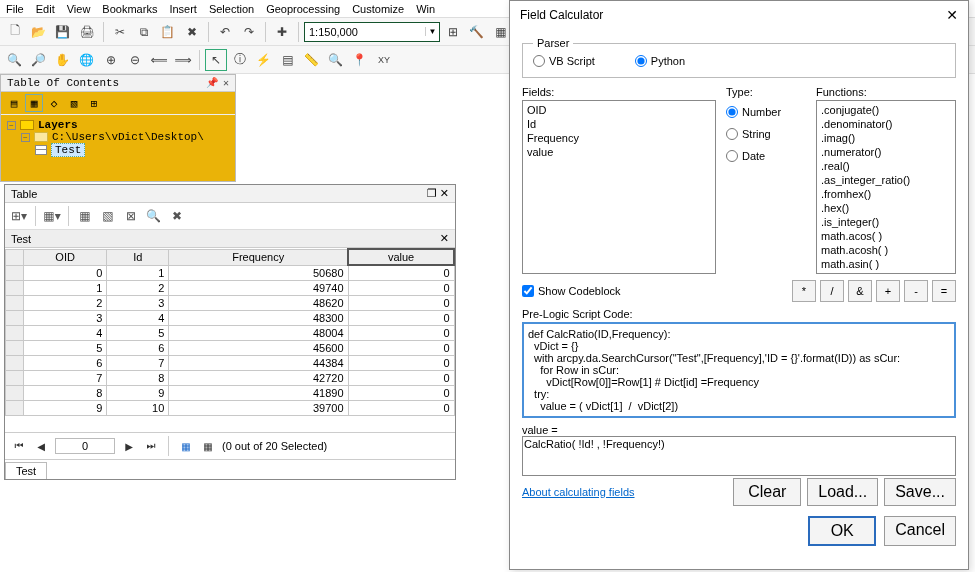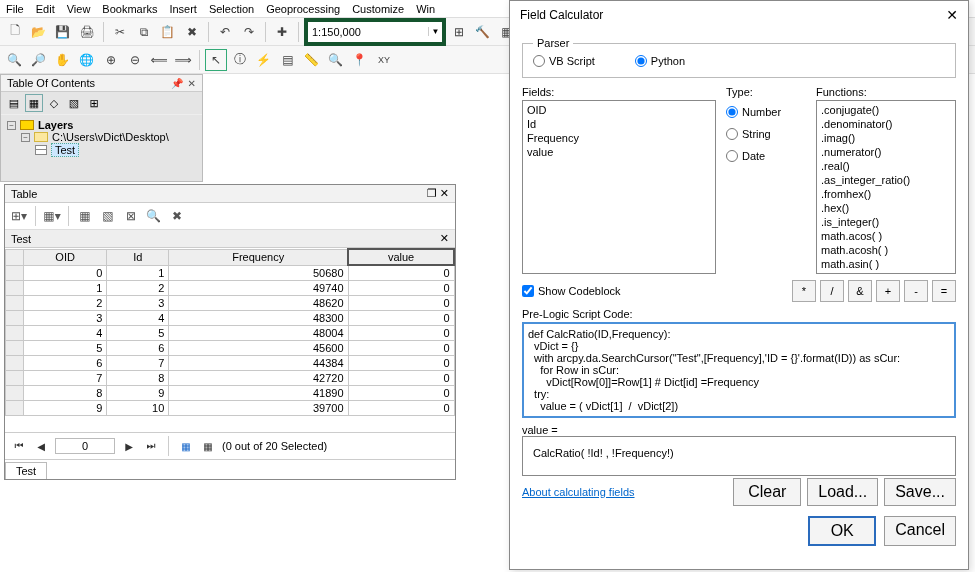--- a/index.html
+++ b/index.html
@@ -38,22 +38,22 @@
   .tool-icon {
     width: 22px; height: 22px;
     display: inline-flex;
     align-items: center; justify-content: center;
     font-size: 12px;
     color: #444;
   }
   .sep { width: 1px; height: 20px; background: #ccc; margin: 0 3px; }
   .scale-box {
     display: flex; align-items: center;
-    border: 4px solid #14532d;
-    height: 28px;
+    border: 1px solid #14532d;
+    height: 20px;
     background: #fff;
   }
   .scale-box input {
     border: none; outline: none;
     font-size: 11px;
     width: 120px;
     padding: 0 4px;
   }
   .scale-box .dd {
     width: 14px; text-align: center; border-left: 1px solid #ccc;
@@ -68,24 +68,25 @@
     right: 0;
     bottom: 0;
     background: #fff;
   }
   
   
   .toc-panel {
     position: absolute;
     top: 74px;
     left: 0;
-    width: 203px;
+    width: 236px;
     height: 108px;
     border: 1px solid #bbb;
-    background: #e5e5e5;
+    background: #eab308;
+    font-family: Liberation Mono, monospace;
   }
   .panel-title {
     background: #f2f2f2;
     padding: 2px 6px;
     font-size: 11px;
     border-bottom: 1px solid #ccc;
     display: flex;
     justify-content: space-between;
     align-items: center;
   }
@@ -292,21 +293,21 @@
     resize: none;
     overflow: scroll;
     white-space: pre;
     outline: none;
   }
   .expr-label { font-size: 11px; margin-top: 6px; }
   .expr-area {
     border: 1px solid #888;
     font-family: "Segoe UI", sans-serif;
     font-size: 11px;
-    padding: 10px;
+    padding: 1px;
     width: 100%;
     height: 40px;
     resize: none;
     overflow-y: scroll;
   }
   
   .fc-footer1 {
     display: flex;
     justify-content: space-between;
     align-items: center;

